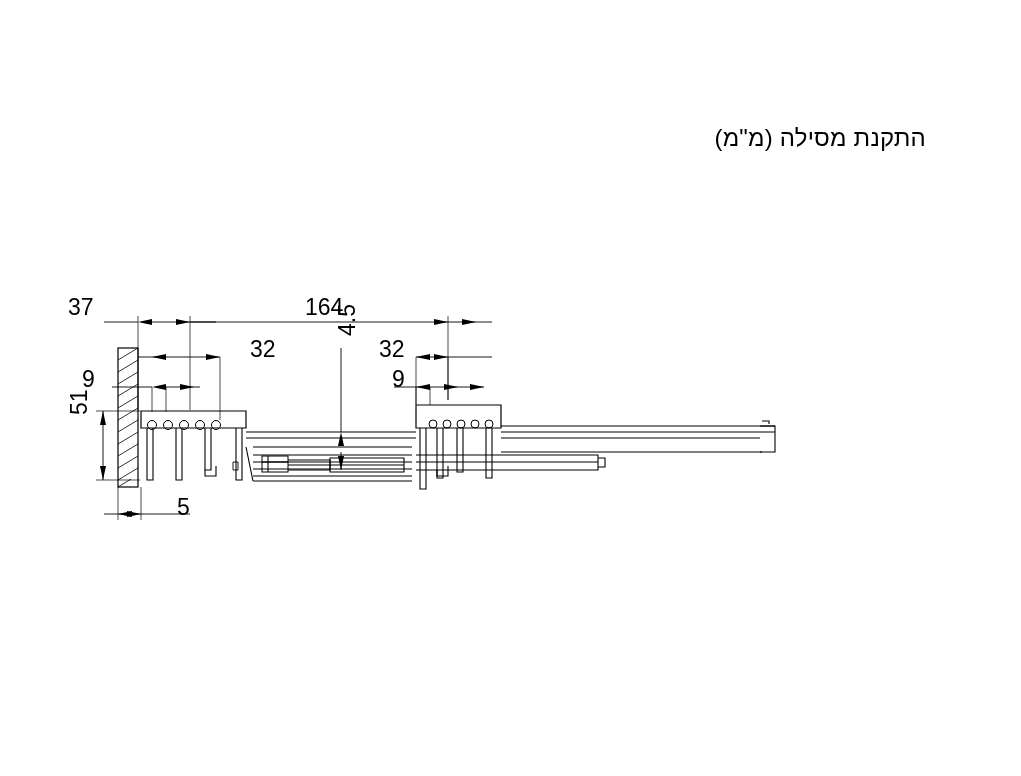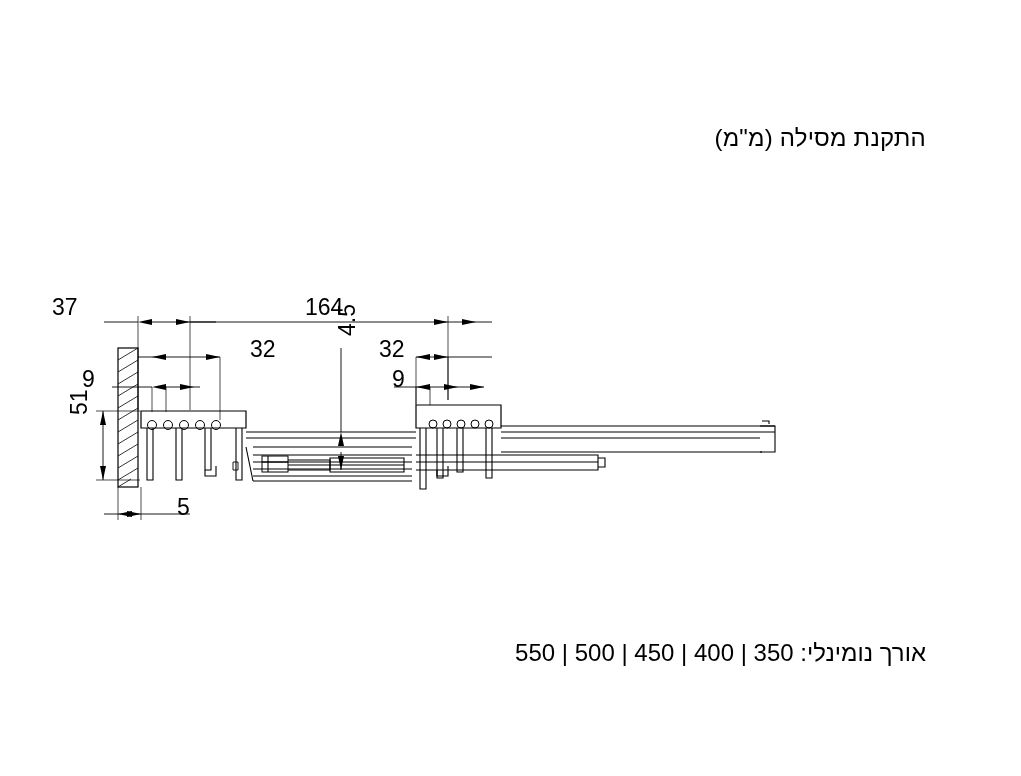--- a/index.html
+++ b/index.html
@@ -196,25 +196,24 @@
 
       <line x1="118" y1="487" x2="118" y2="520" stroke-width="0.7"></line>
       <line x1="141" y1="487" x2="141" y2="520" stroke-width="0.7"></line>
       <line x1="104" y1="514" x2="141" y2="514" stroke-width="0.9"></line>
       <line x1="141" y1="514" x2="190" y2="514" stroke-width="0.9"></line>
       <path d="M118 514 L132 511 L132 517 Z" fill="#000" stroke="none"></path>
       <path d="M141 514 L127 511 L127 517 Z" fill="#000" stroke="none"></path>
     </g>
   </svg>
 
-  <div class="dim" style="left:52px; top:294px;">37</div>
+  <div class="dim" style="left:68px; top:294px;">37</div>
   <div class="dim" style="left:305px; top:294px;">164</div>
   <div class="dim" style="left:250px; top:336px;">32</div>
   <div class="dim" style="left:379px; top:336px;">32</div>
   <div class="dim" style="left:82px; top:366px;">9</div>
   <div class="dim" style="left:392px; top:366px;">9</div>
   <div class="dim vert" style="left:334px; top:336px;">4.5</div>
   <div class="dim vert" style="left:66px; top:415px;">51</div>
   <div class="dim" style="left:177px; top:494px;">5</div>
 
-  <div class="footnote">אורך נומינלי: 350 | 400 | 450 | 500 | 550</div>
 
 </div>
 
 </body></html>

